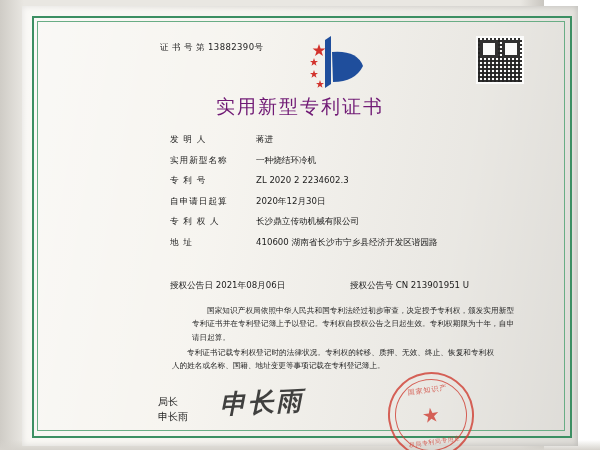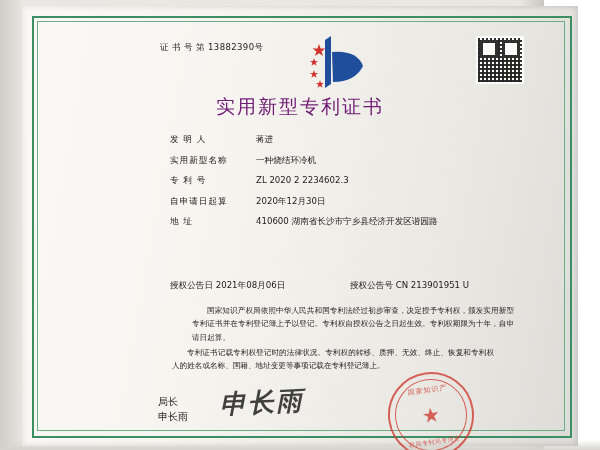--- a/index.html
+++ b/index.html
@@ -301,20 +301,24 @@
       </div>
       <div class="field">
         <span class="lbl">专 利 号</span>
         <span class="val">ZL 2020 2 2234602.3</span>
       </div>
       <div class="field">
         <span class="lbl">自申请日起算</span>
         <span class="val">2020年12月30日</span>
       </div>
       <div class="field">
+        <span class="lbl">专 利 权 人</span>
+        <span class="val">长沙鼎立传动机械有限公司</span>
+      </div>
+      <div class="field">
         <span class="lbl">地 址</span>
         <span class="val">410600 湖南省长沙市宁乡县经济开发区谐园路</span>
       </div>
     </div>
 
     <div class="grant-row">
       <div class="g1">
         <span>授权公告日</span>
         <span>2021年08月06日</span>
       </div>

